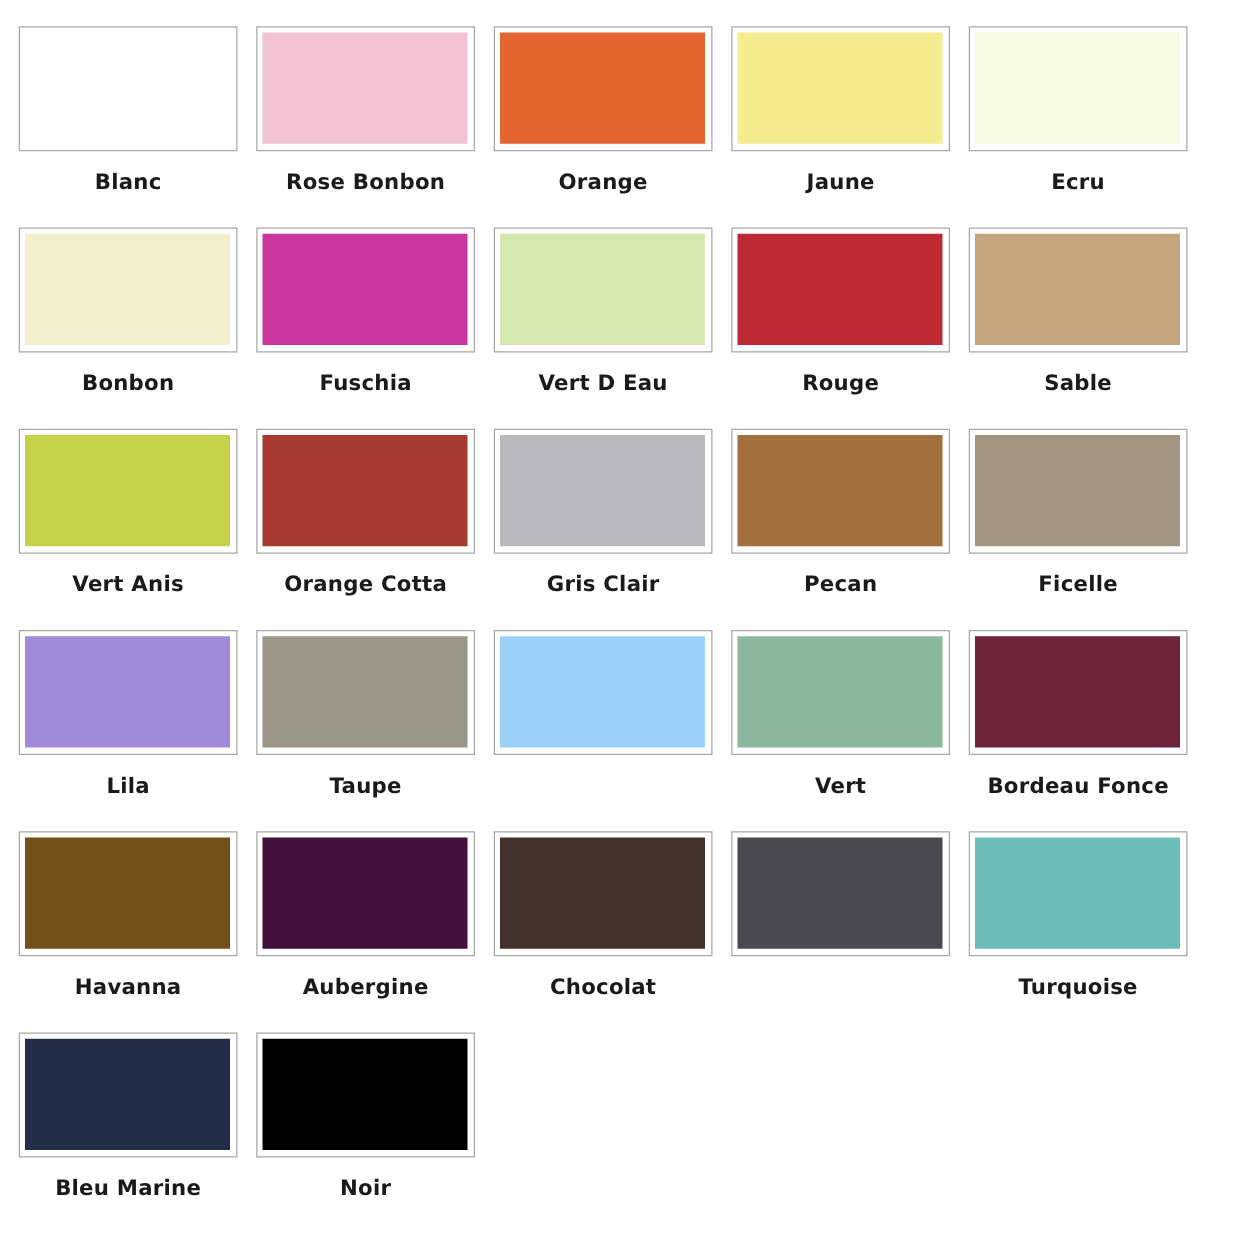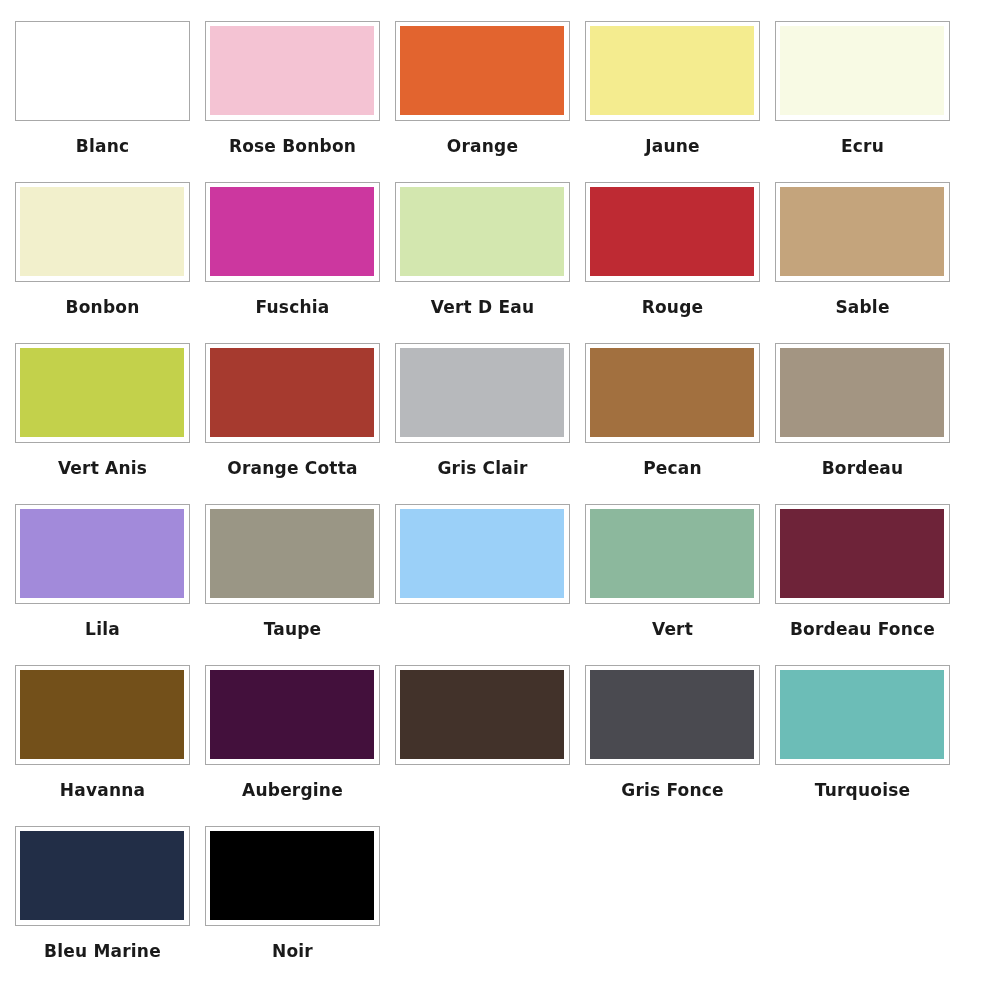--- a/index.html
+++ b/index.html
@@ -143,21 +143,21 @@
     <div class="swatch-cell">
       <div class="swatch-box">
         <div class="swatch-fill" style="background-color: rgb(162, 112, 63);"></div>
       </div>
       <div class="swatch-label">Pecan</div>
     </div>
     <div class="swatch-cell">
       <div class="swatch-box">
         <div class="swatch-fill" style="background-color: rgb(163, 149, 130);"></div>
       </div>
-      <div class="swatch-label">Bordeau</div>
+      <div class="swatch-label">Ficelle</div>
     </div>
     <div class="swatch-cell">
       <div class="swatch-box">
         <div class="swatch-fill" style="background-color: rgb(162, 138, 218);"></div>
       </div>
       <div class="swatch-label">Lila</div>
     </div>
     <div class="swatch-cell">
       <div class="swatch-box">
         <div class="swatch-fill" style="background-color: rgb(154, 150, 133);"></div>
@@ -190,26 +190,26 @@
     <div class="swatch-cell">
       <div class="swatch-box">
         <div class="swatch-fill" style="background-color: rgb(67, 16, 60);"></div>
       </div>
       <div class="swatch-label">Aubergine</div>
     </div>
     <div class="swatch-cell">
       <div class="swatch-box">
         <div class="swatch-fill" style="background-color: rgb(66, 50, 42);"></div>
       </div>
+      <div class="swatch-label">Chocolat</div>
     </div>
     <div class="swatch-cell">
       <div class="swatch-box">
         <div class="swatch-fill" style="background-color: rgb(74, 74, 80);"></div>
       </div>
-      <div class="swatch-label">Gris Fonce</div>
     </div>
     <div class="swatch-cell">
       <div class="swatch-box">
         <div class="swatch-fill" style="background-color: rgb(108, 189, 183);"></div>
       </div>
       <div class="swatch-label">Turquoise</div>
     </div>
     <div class="swatch-cell">
       <div class="swatch-box">
         <div class="swatch-fill" style="background-color: rgb(34, 46, 71);"></div>

